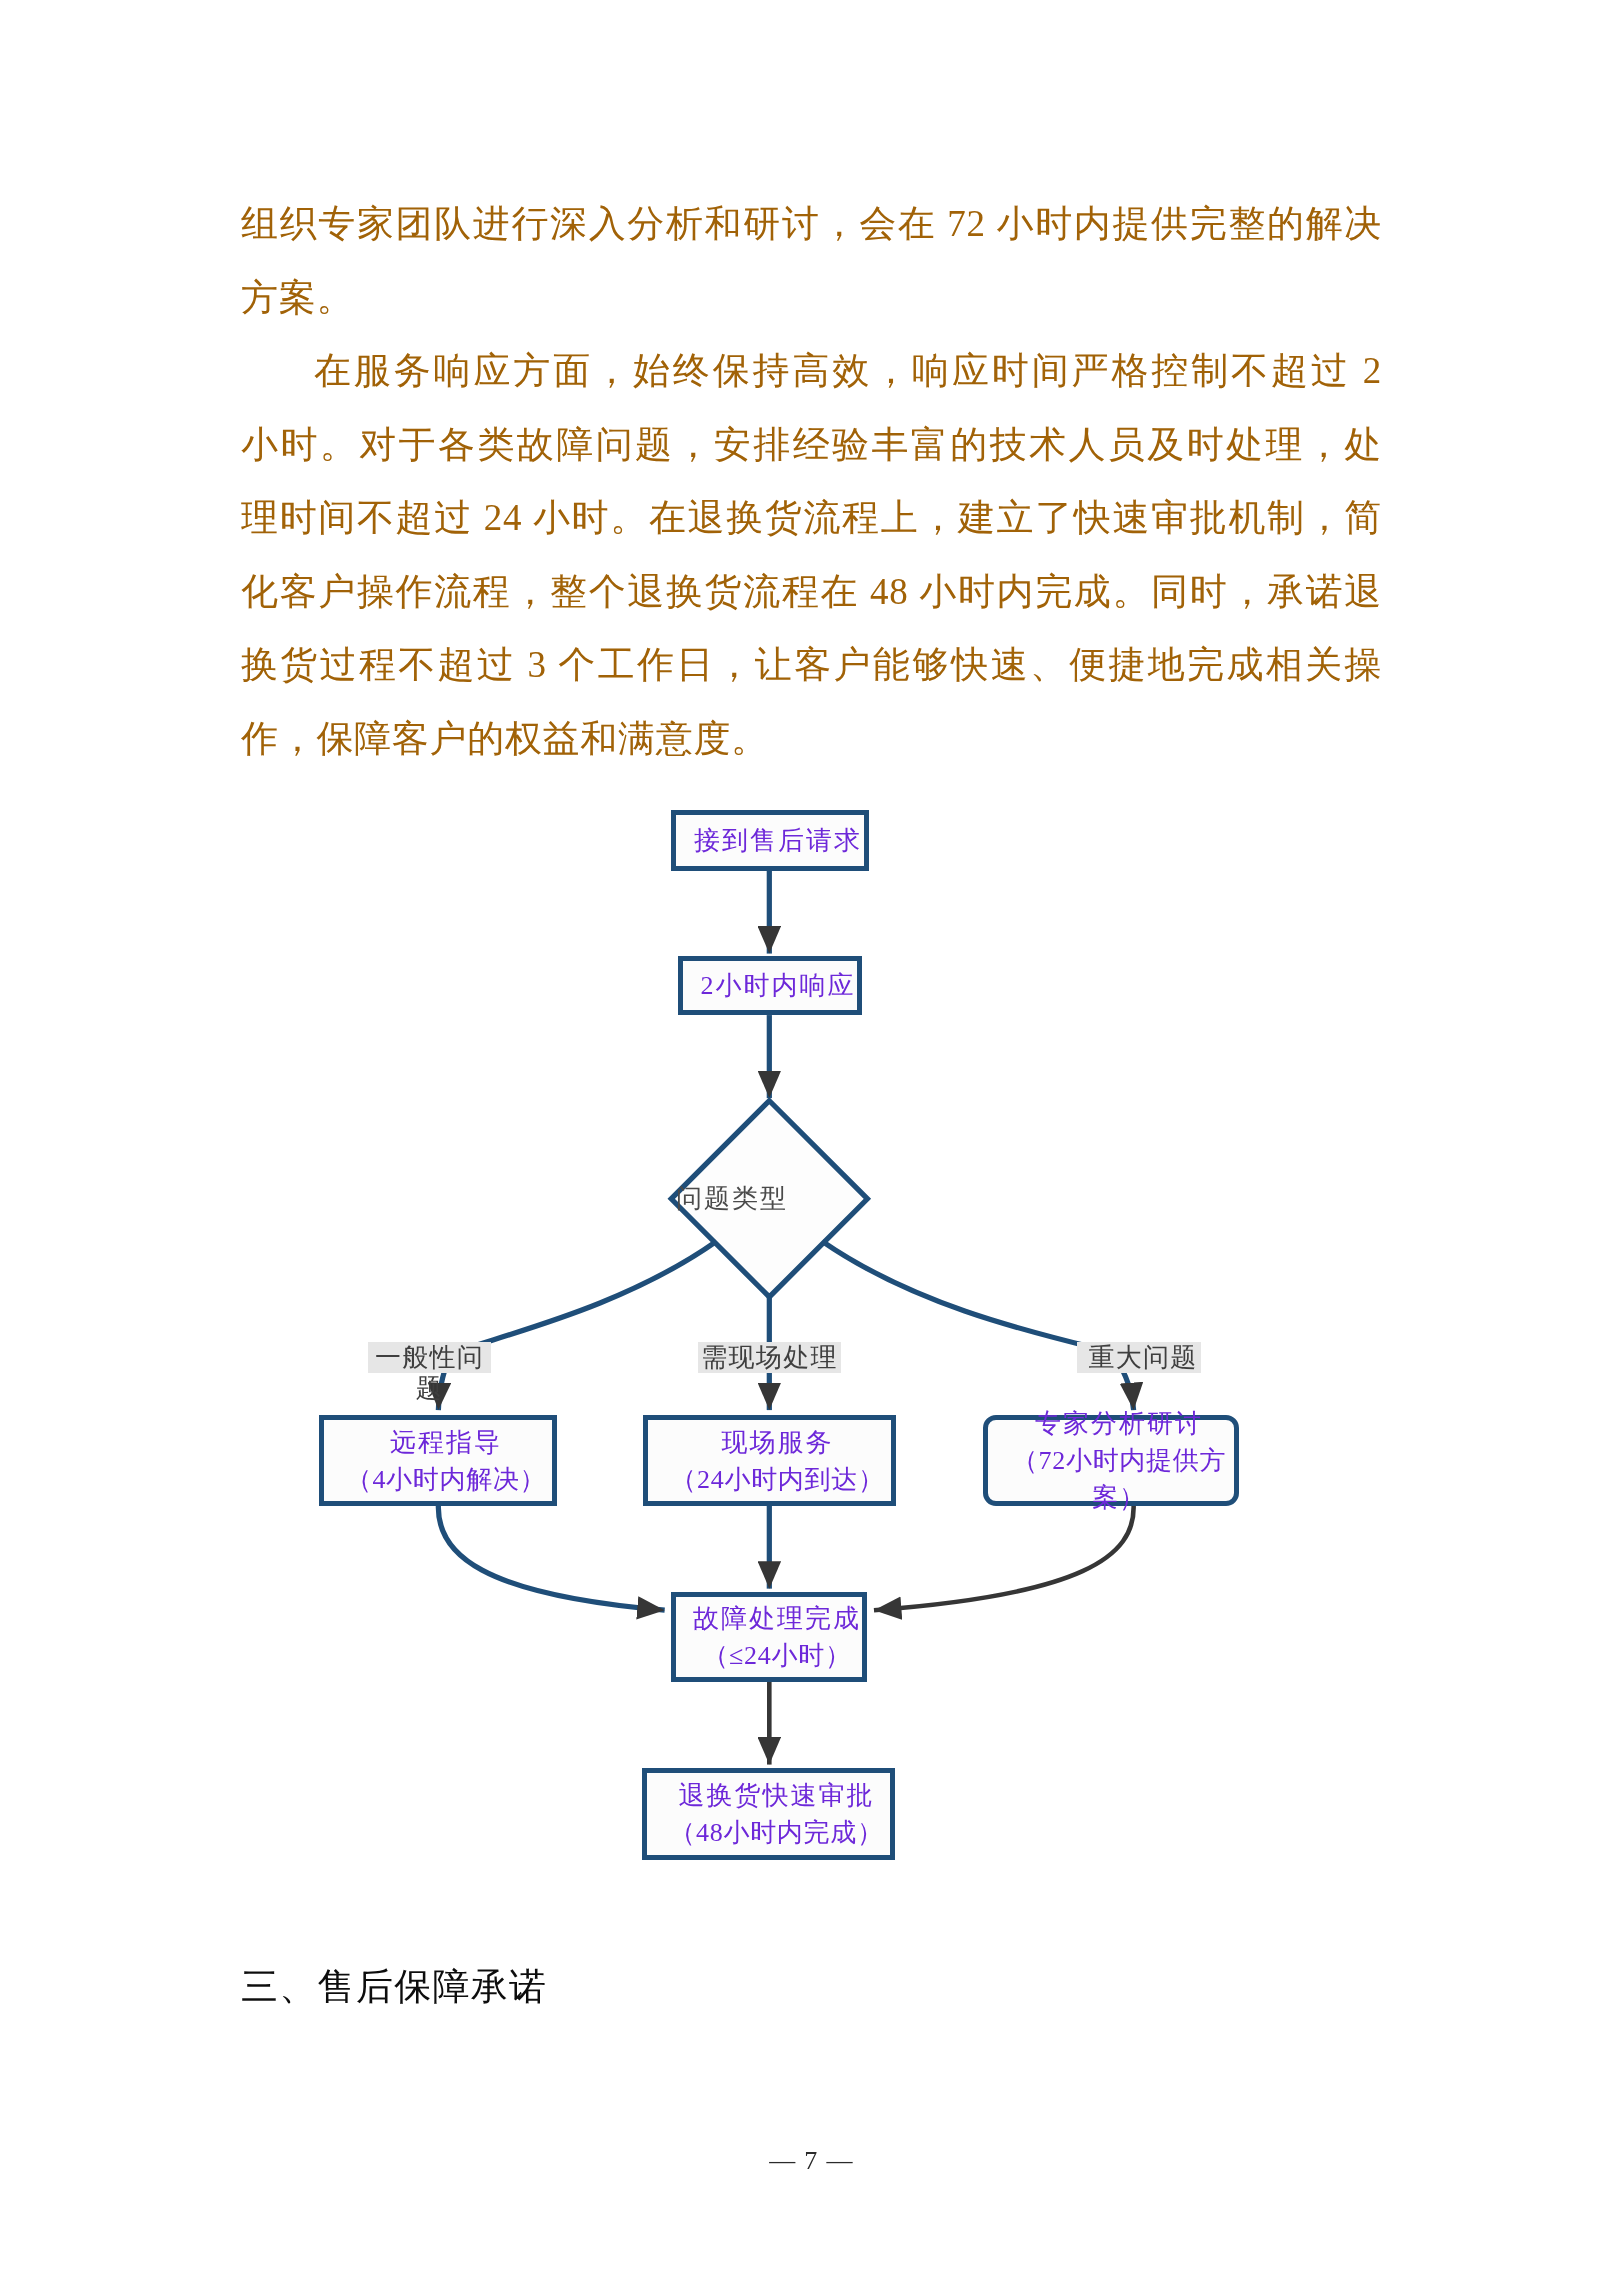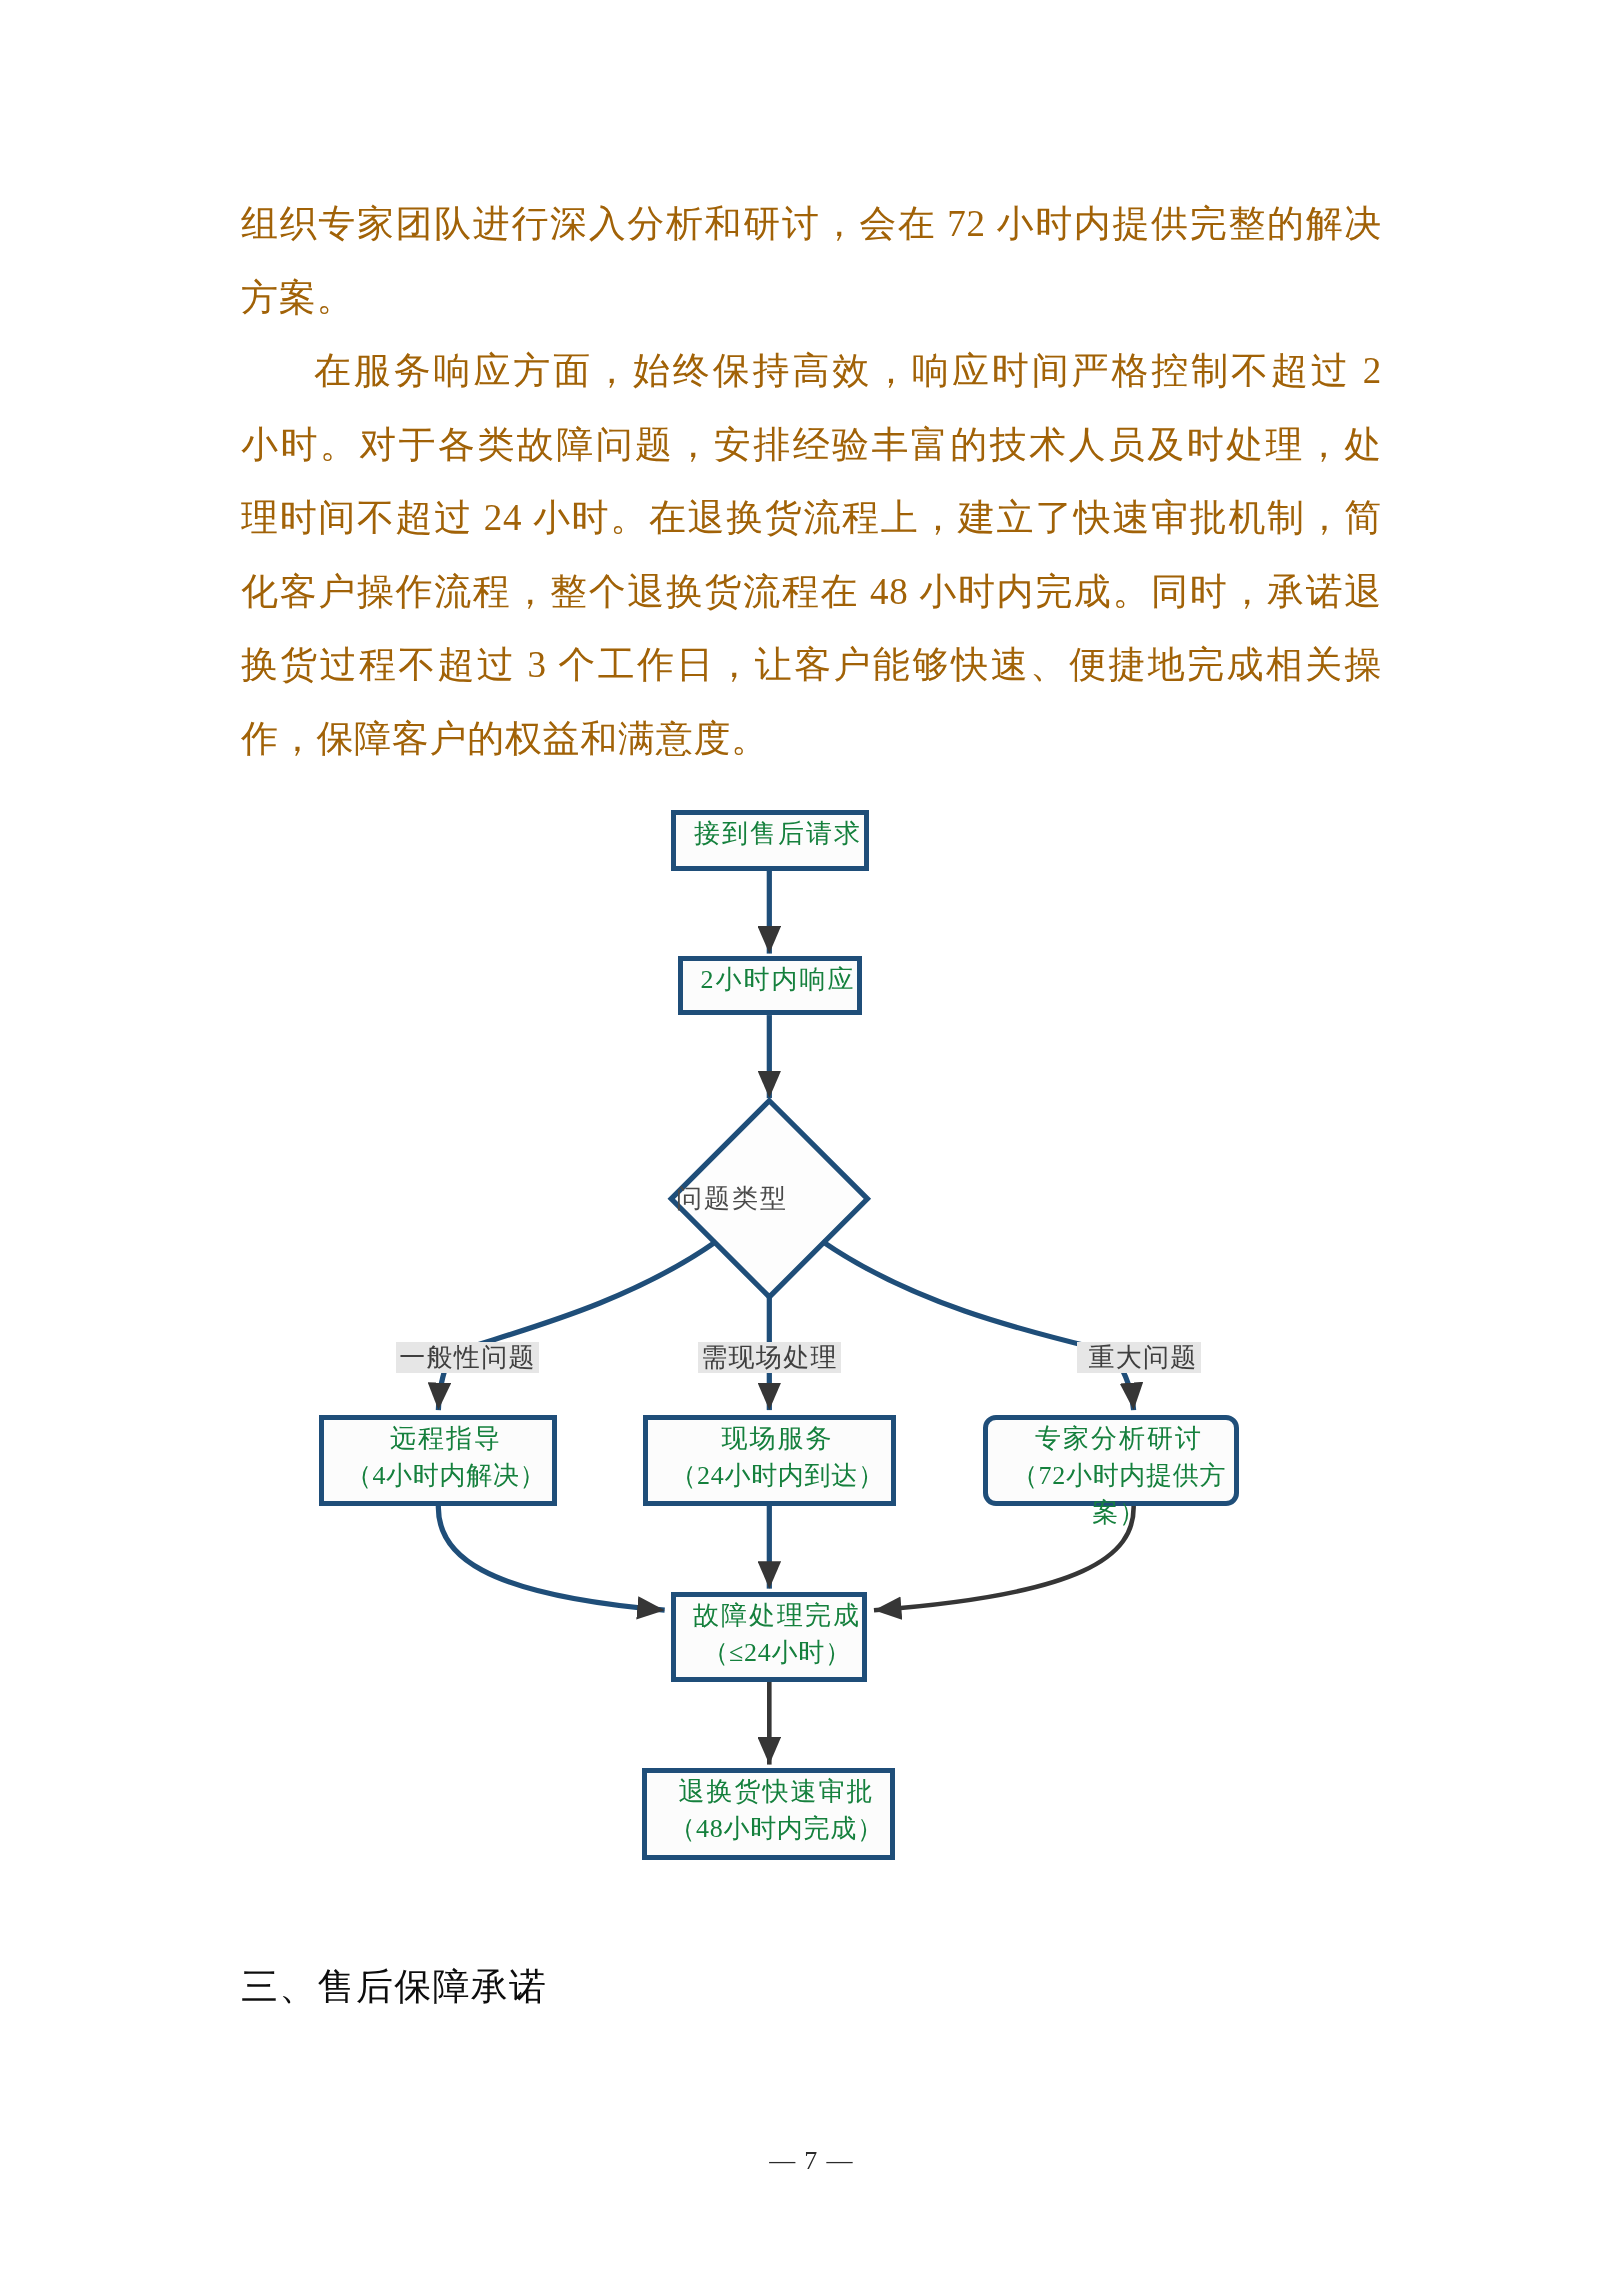--- a/index.html
+++ b/index.html
@@ -25,22 +25,22 @@
   }
   .pageno {
     position:absolute; left:0; width:1623px; text-align:center;
     font-size:26px; color:#2b2b2b; letter-spacing:1.3px;
   }
   
   .connectors { position:absolute; left:0; top:0; width:1623px; height:2295px; }
   .node {
     position:absolute; box-sizing:border-box;
     border:5.2px solid #1F4E79; background:#FCFCFC;
-    display:flex; flex-direction:column; justify-content:flex-start; align-items:center;
-    font-size:26px; color:#15803d; letter-spacing:2px; line-height:37px;
+    display:flex; flex-direction:column; justify-content:center; align-items:center;
+    font-size:26px; color:#6d28d9; letter-spacing:2px; line-height:37px;
     text-align:center;
     padding-left:16px;
   }
   .node .l2 { letter-spacing:0.7px; }
   .dtext {
     position:absolute; text-align:center;
     font-size:26px; color:#4A4A4A; letter-spacing:2px;
   }
   .blabel {
     position:absolute; background:#E6E6E6; color:#3F3F3F;
@@ -94,21 +94,21 @@
   <div class="node" style="left:671px; top:810px; width:198px; height:61px;">
     <span>接到售后请求</span>
   </div>
 
   <div class="node" style="left:678px; top:956px; width:184px; height:59px;">
     <span>2小时内响应</span>
   </div>
 
   <div class="dtext" style="left:634px; top:1181px; width:196px;">问题类型</div>
 
-  <div class="blabel" style="left:368px; top:1342px; width:143px;margin-left:28px;">一般性问题</div>
+  <div class="blabel" style="left:368px; top:1342px; width:123px;">一般性问题</div>
   <div class="blabel" style="left:698px; top:1342px; width:143px;">需现场处理</div>
   <div class="blabel" style="left:1077px; top:1342px; width:116px;padding-left:8px;">重大问题</div>
 
   <div class="node" style="left:319px; top:1415px; width:238px; height:91px;">
     <span>远程指导</span>
     <span class="l2">（4小时内解决）</span>
   </div>
 
   <div class="node" style="left:643px; top:1415px; width:253px; height:91px;">
     <span>现场服务</span>

